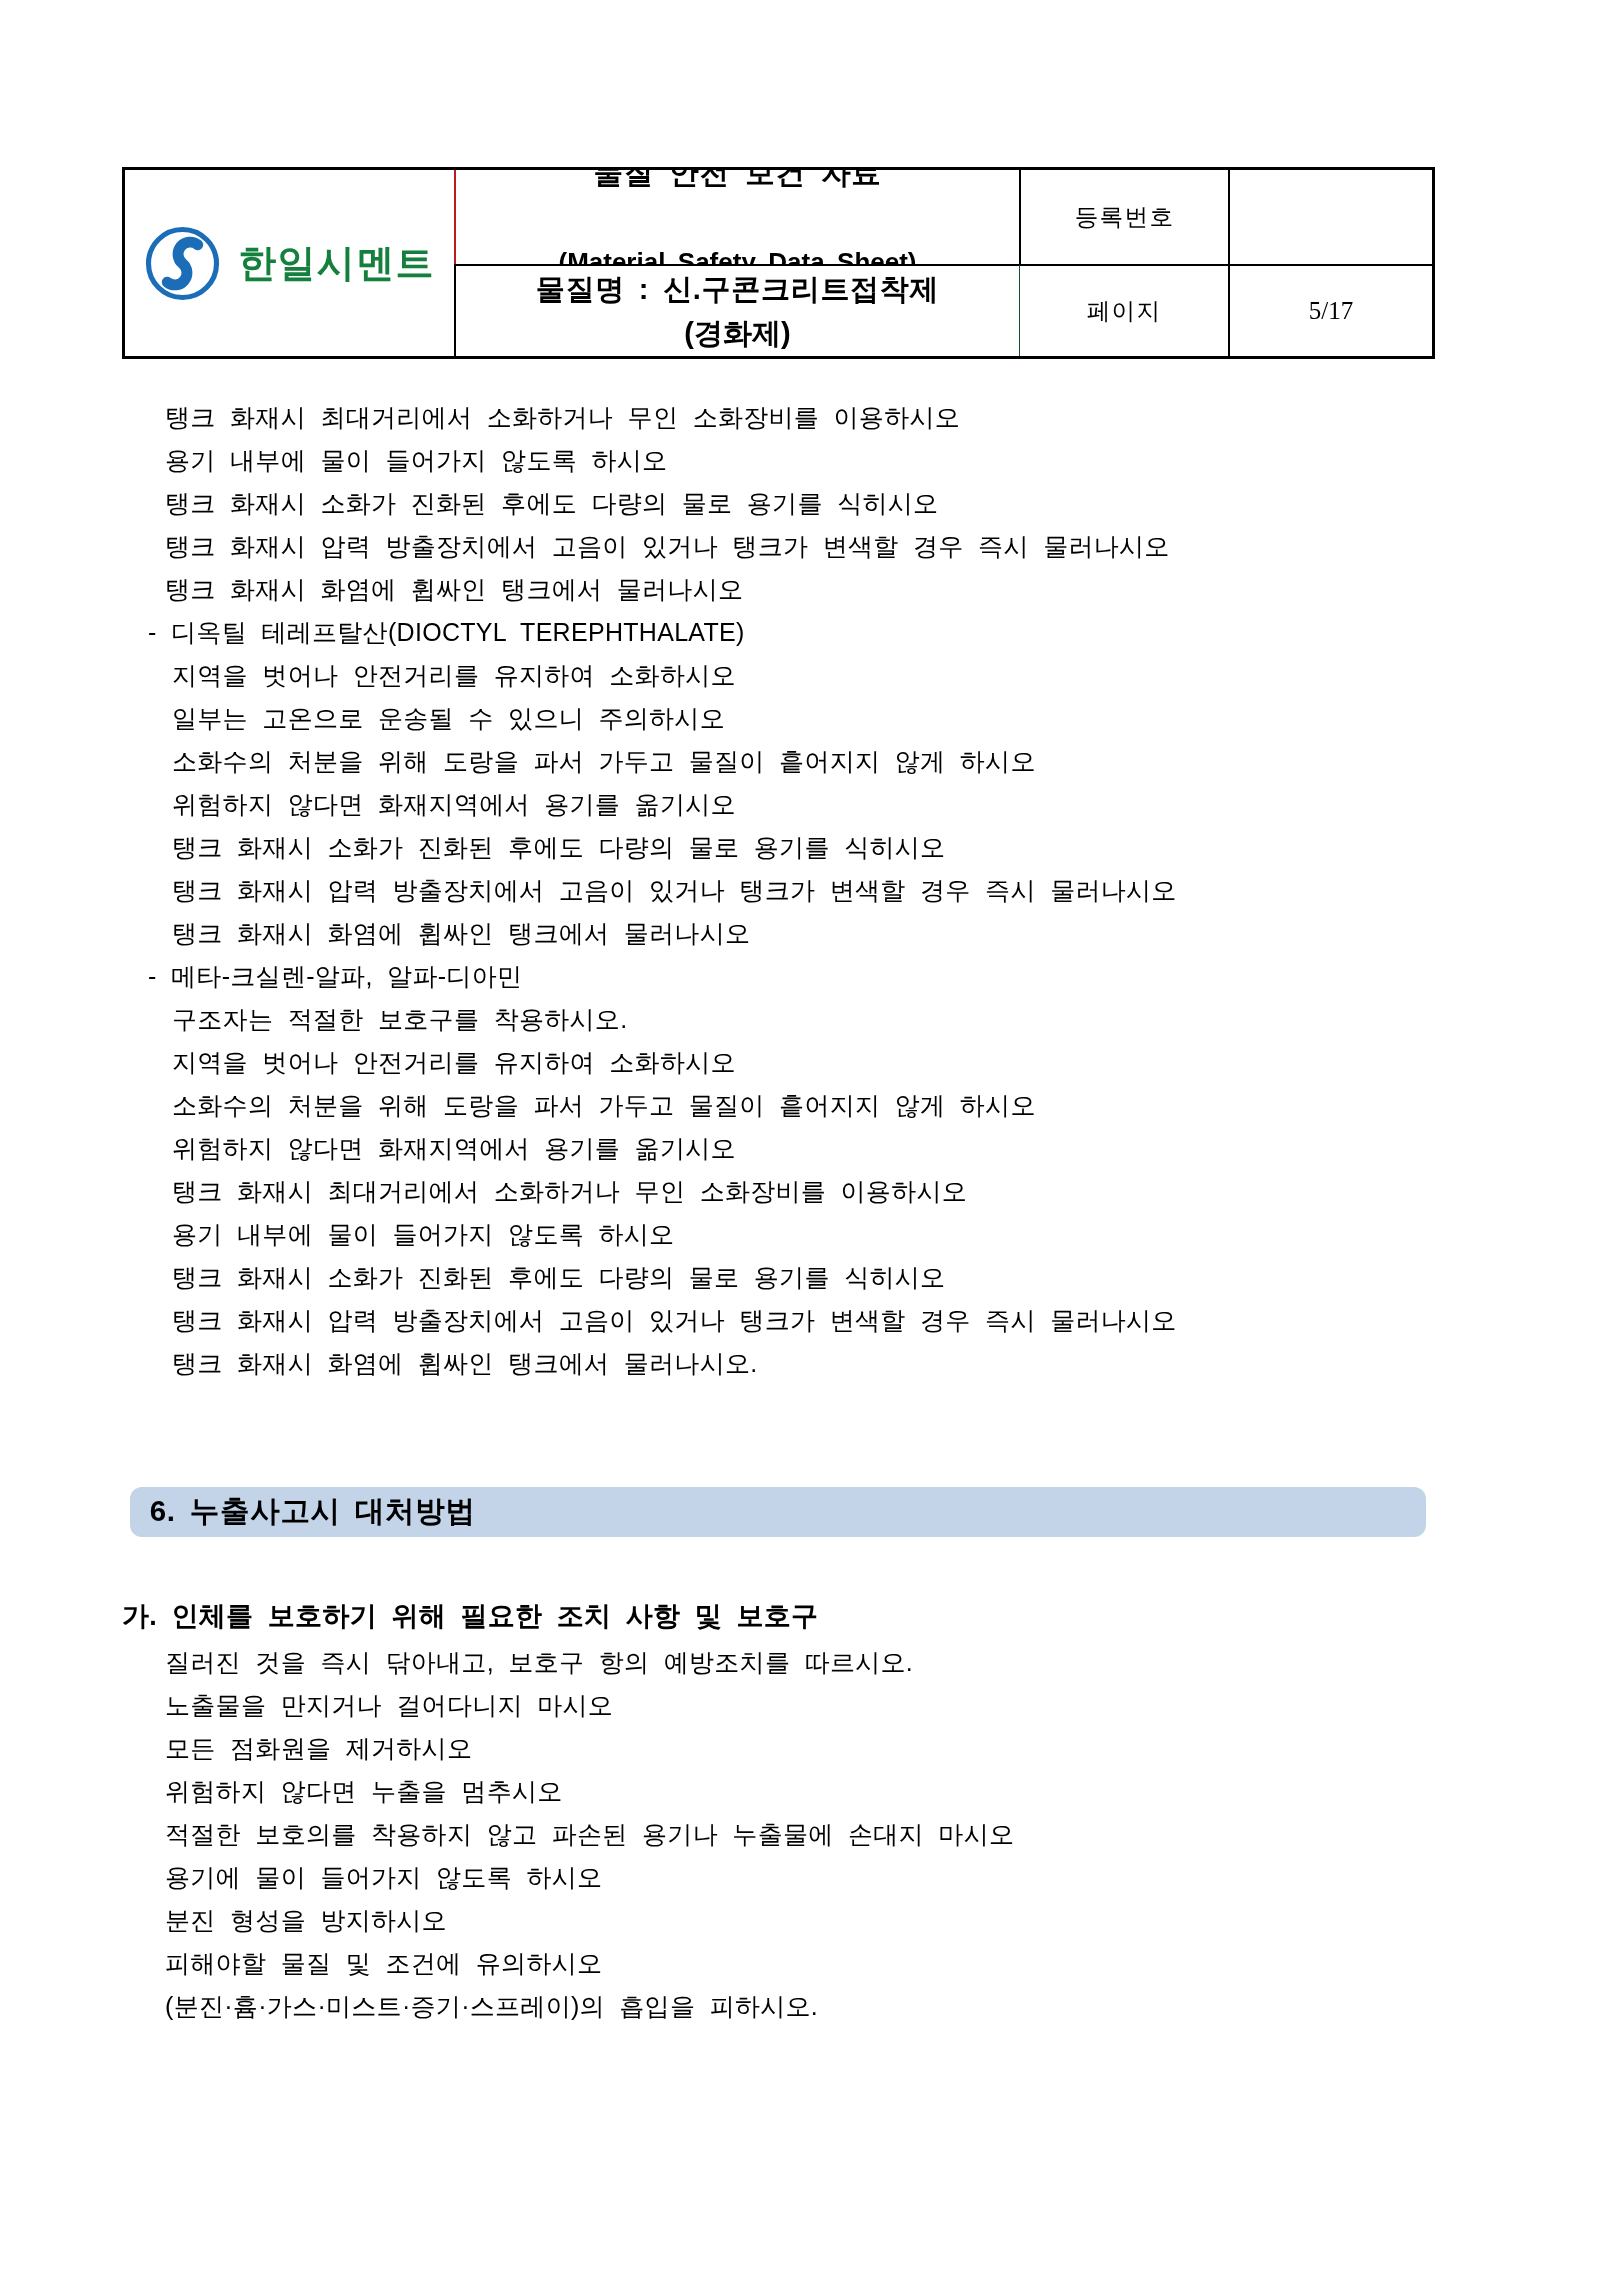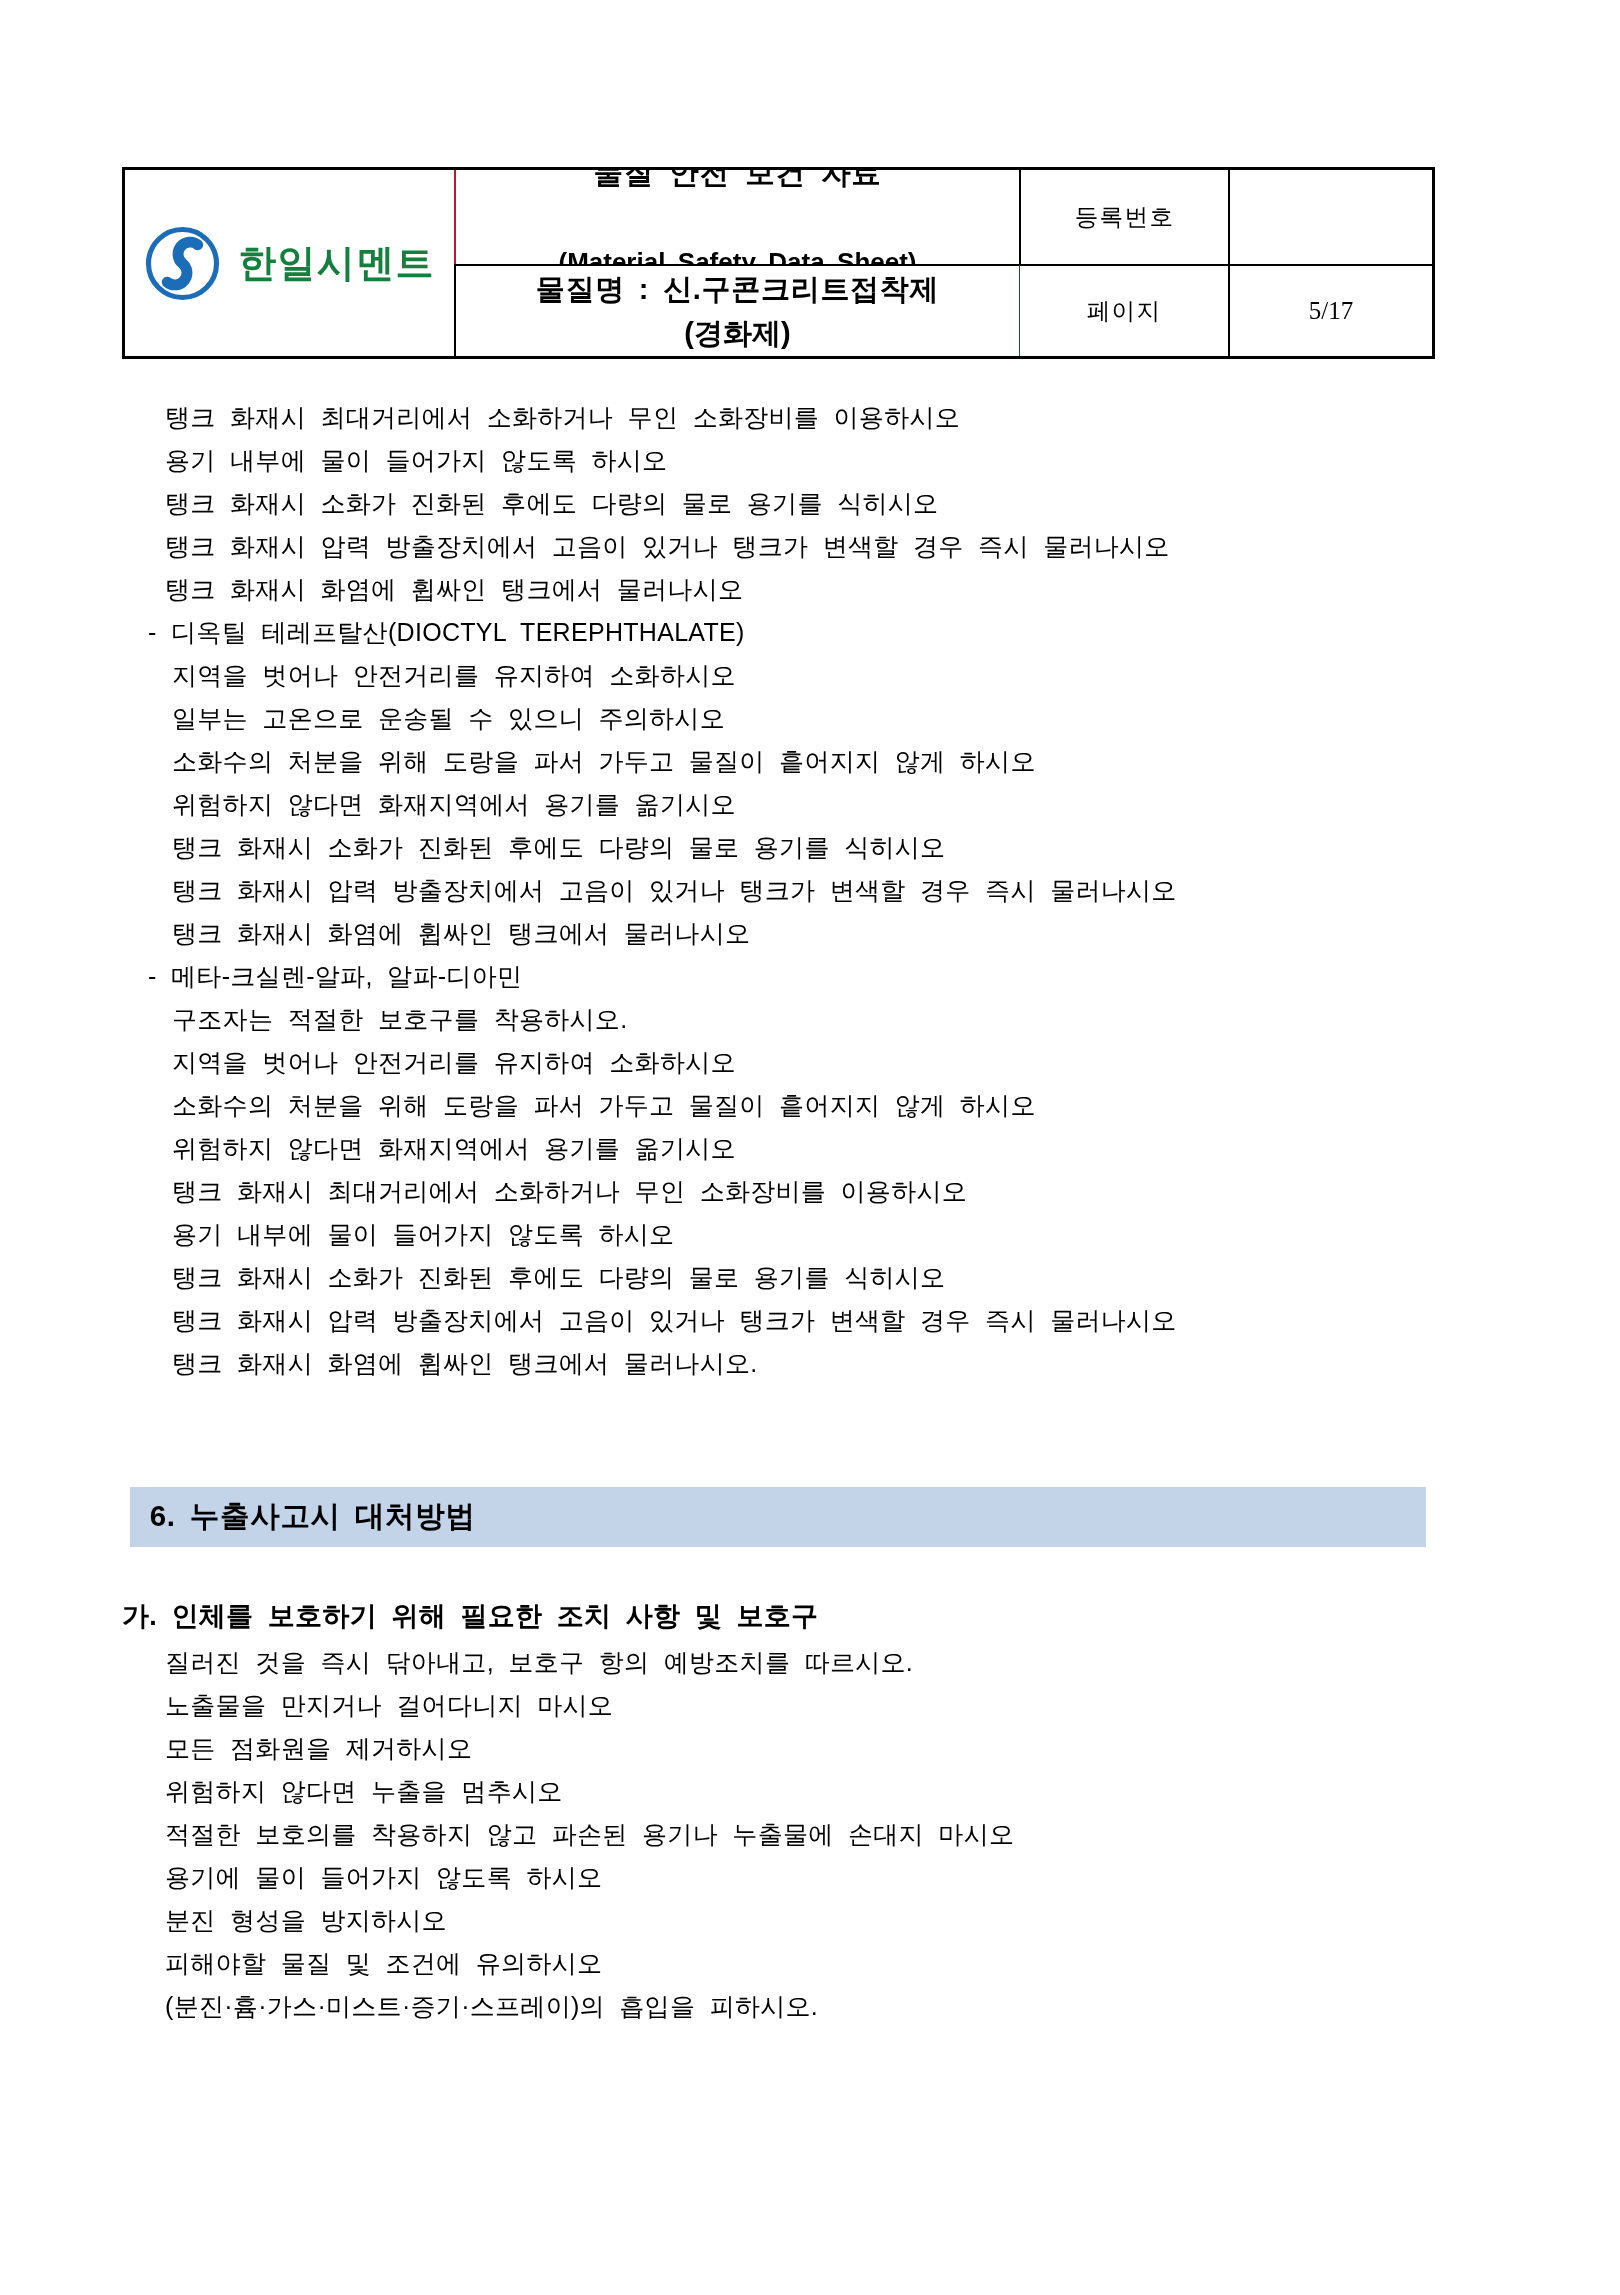--- a/index.html
+++ b/index.html
@@ -78,23 +78,23 @@
     white-space: pre;
   }
   .indent-l1  { padding-left: 165px; }
   .indent-dash{ padding-left: 148px; }
   .indent-l2  { padding-left: 172px; }
 
   
   .section-bar {
     position: absolute;
     left: 130px; top: 1487px;
-    width: 1296px; height: 60px;
+    width: 1296px; height: 50px;
     background: #C3D4E9;
-    display: flex; align-items: center;
+    display: flex; align-items: center; border-radius: 12px;
   }
   .section-bar-title {
     font-size: 29.5px; font-weight: bold;
     padding-left: 19.7px; letter-spacing: 0.7px; word-spacing: 5.2px;
     white-space: nowrap;
   }
 
   
   .subheading {
     position: absolute;

